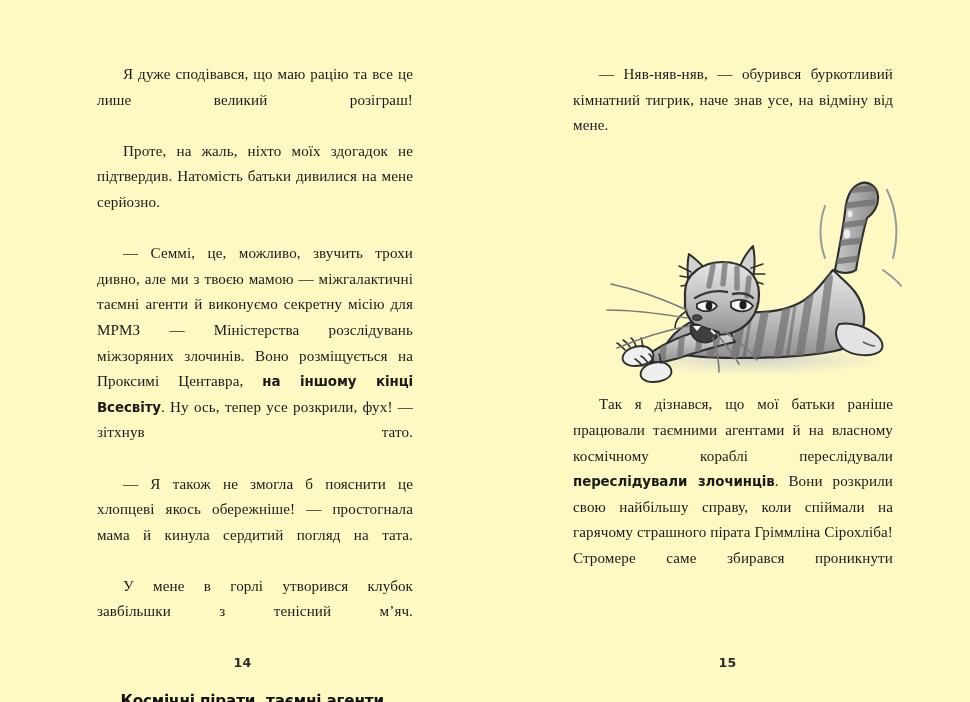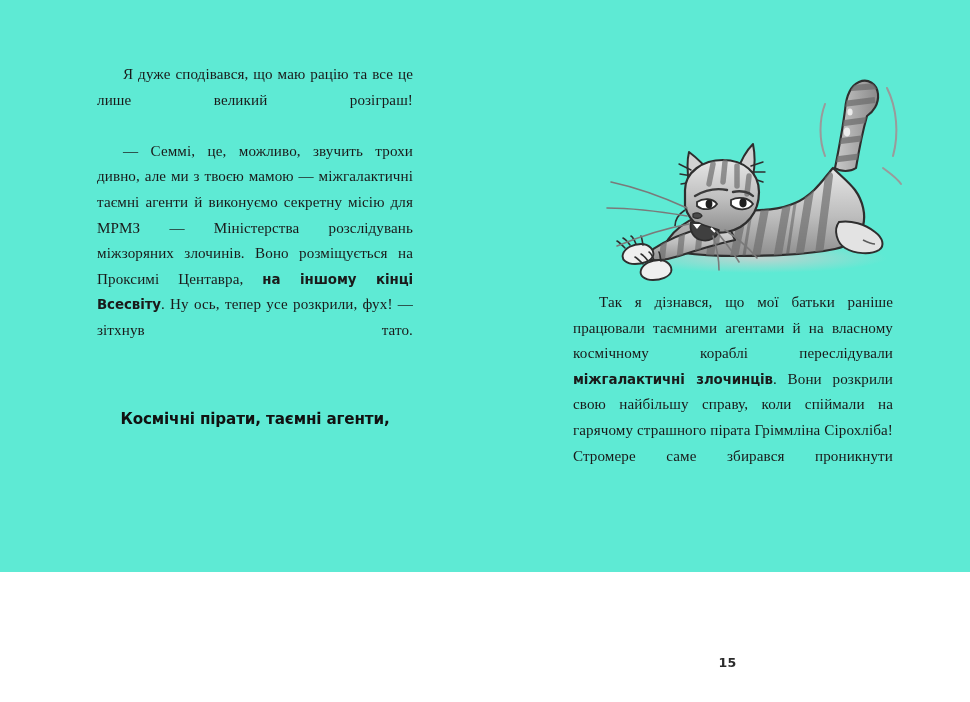--- a/index.html
+++ b/index.html
@@ -13,22 +13,22 @@
     height: 702px;
     overflow: hidden;
     font-family: "Liberation Serif", "DejaVu Serif", serif;
     color: #1a1a1a;
     -webkit-font-smoothing: antialiased;
   }
 
   .spread {
     position: relative;
     width: 970px;
-    height: 572px;
-    background: #5eead4;
+    height: 702px;
+    background: #fef9c3;
     display: flex;
   }
 
   .page {
     position: relative;
     width: 485px;
     height: 702px;
     box-sizing: border-box;
   }
 
@@ -101,35 +101,40 @@
 </style>
 </head>
 <body>
 
 <div class="spread">
 
   <div class="page page-left">
     <div class="textblock">
 
       <p class="para">Я дуже сподівався, що маю рацію та все це лише великий розіграш!</p>
+      <p class="para">Проте, на жаль, ніхто моїх здогадок не підтвердив. Натомість батьки дивилися на мене серйозно.</p>
 
       <p class="para"><span>— Семмі, це, можливо, звучить трохи дивно, але ми з твоєю мамою — міжгалактичні таємні агенти й виконуємо секретну місію для МРМЗ — Міністерства розслідувань міжзоряних злочинів. Воно розміщується на Проксимі Центавра, </span><b class="emph">на іншому кінці Всесвіту</b><span>. Ну ось, тепер усе розкрили, фух! — зітхнув тато.</span></p>
 
+      <p class="para">— Я також не змогла б пояснити це хлопцеві якось обережніше! — простогнала мама й кинула сердитий погляд на тата.</p>
+      <p class="para">У мене в горлі утворився клубок завбільшки з тенісний м’яч.</p>
 
       <div class="heading">
         <span class="hline">Космічні пірати, таємні агенти,</span>
 
       </div>
 
     </div>
+    <div class="folio">14</div>
   </div>
 
   <div class="page page-right">
     <div class="textblock">
 
+      <p class="para">— Няв-няв-няв, — обурився буркотливий кімнатний тигрик, наче знав усе, на відміну від мене.</p>
 
       <div class="figure">
         <svg viewBox="0 0 340 212" xmlns="http://www.w3.org/2000/svg" role="img" aria-label="cat">
           <defs>
             <linearGradient id="furG" x1="0" y1="0" x2="0" y2="1">
               <stop offset="0" stop-color="#e6e6e6"></stop>
               <stop offset="0.55" stop-color="#bdbdbd"></stop>
               <stop offset="1" stop-color="#8f8f8f"></stop>
             </linearGradient>
             <linearGradient id="tailG" x1="0" y1="0" x2="1" y2="0">
@@ -284,19 +289,19 @@
             <path d="M120 144 C96 140 68 136 40 136"></path>
             <path d="M122 152 C100 156 74 164 50 174"></path>
             <path d="M150 160 C158 170 166 180 172 190"></path>
             <path d="M158 158 C170 166 182 176 190 186"></path>
             <path d="M146 164 C150 176 152 188 152 198"></path>
           </g>
         </svg>
       </div>
 
 
-      <p class="para"><span>Так я дізнався, що мої батьки раніше працювали таємними агентами й на власному космічному кораблі переслідували </span><b class="emph">міжгалактичні злочинців</b><span>. Вони розкрили свою найбільшу справу, коли спіймали на гарячому страшного пірата Гріммліна Сірохліба! Стромере саме збирався проникнути</span></p>
+      <p class="para"><span>Так я дізнався, що мої батьки раніше працювали таємними агентами й на власному космічному кораблі переслідували </span><b class="emph">переслідували злочинців</b><span>. Вони розкрили свою найбільшу справу, коли спіймали на гарячому страшного пірата Гріммліна Сірохліба! Стромере саме збирався проникнути</span></p>
 
     </div>
     <div class="folio">15</div>
   </div>
 
 </div>
 
 </body></html>

